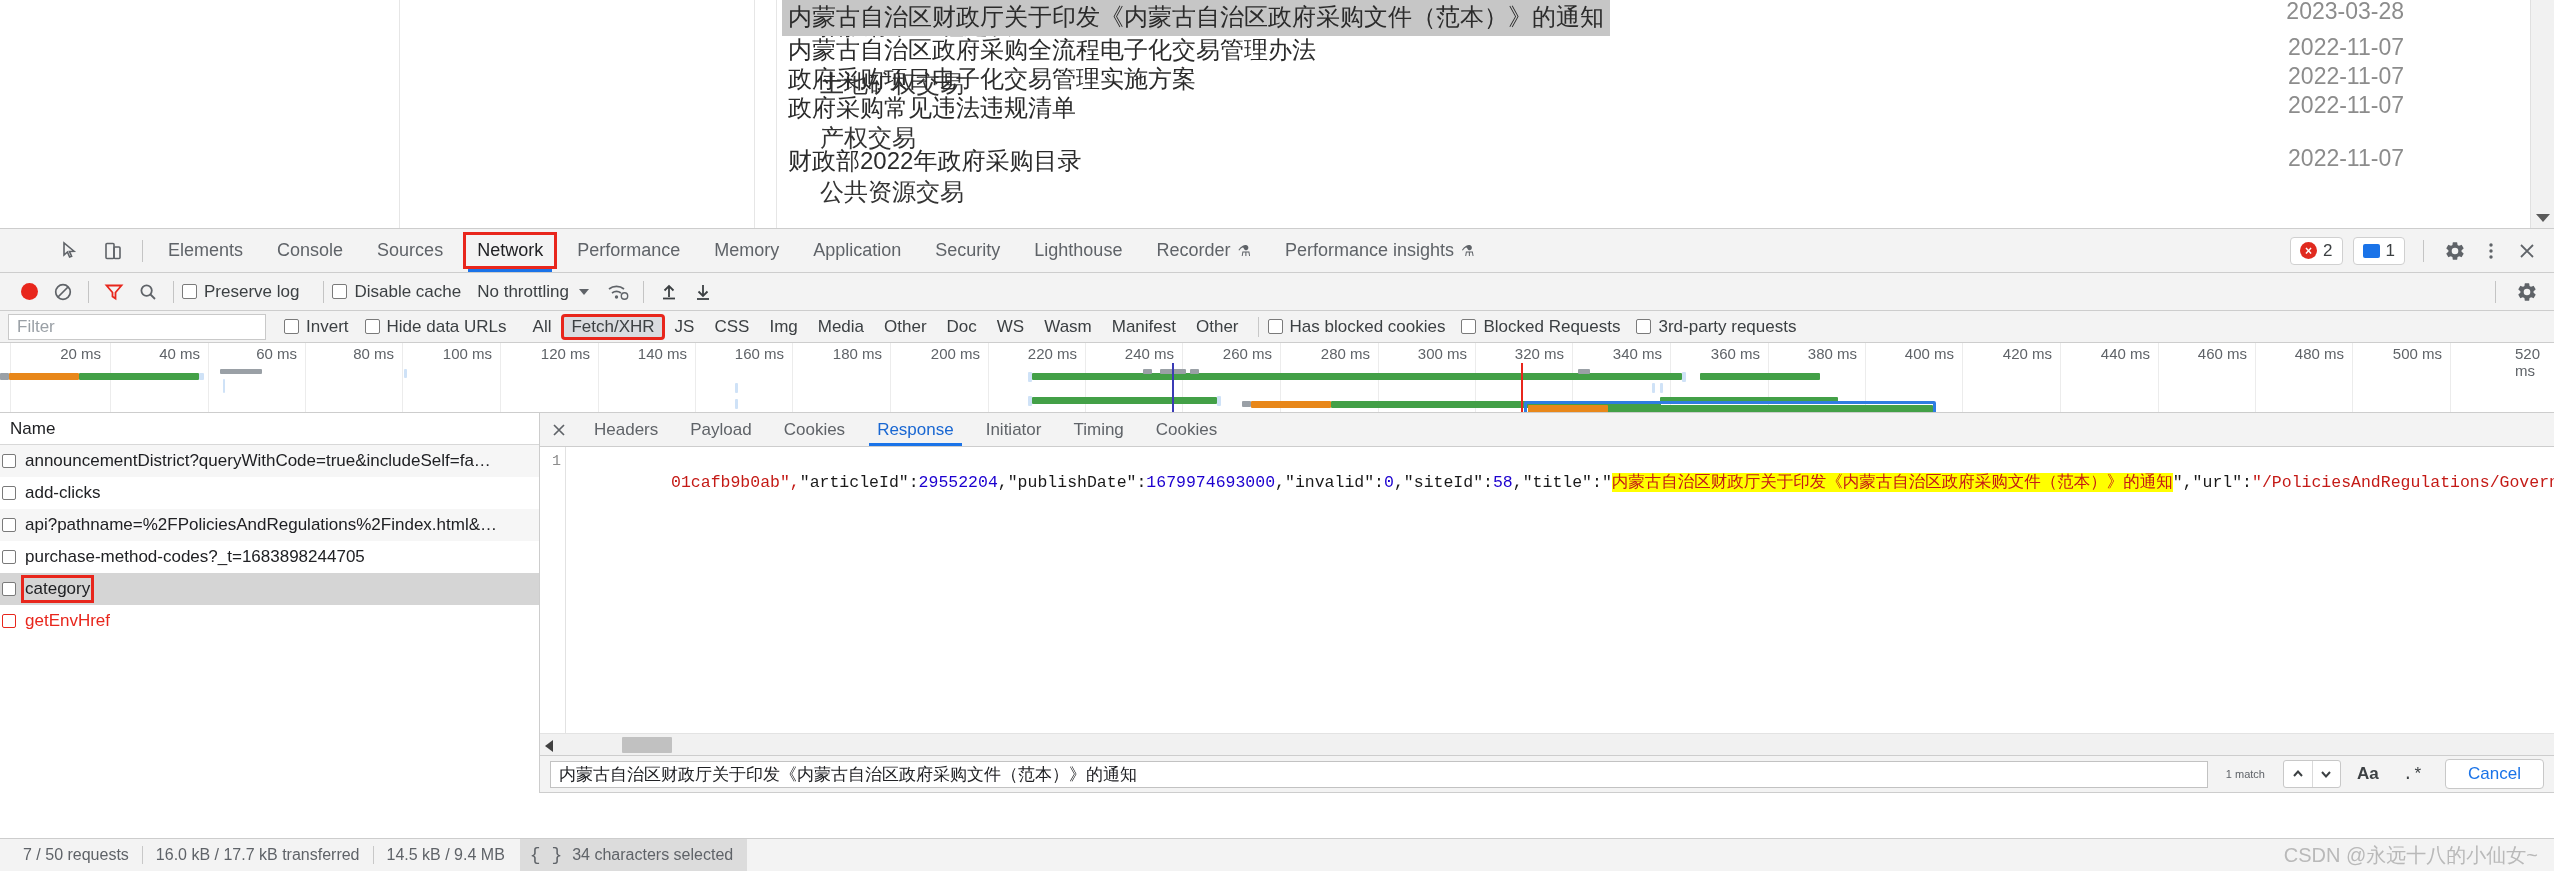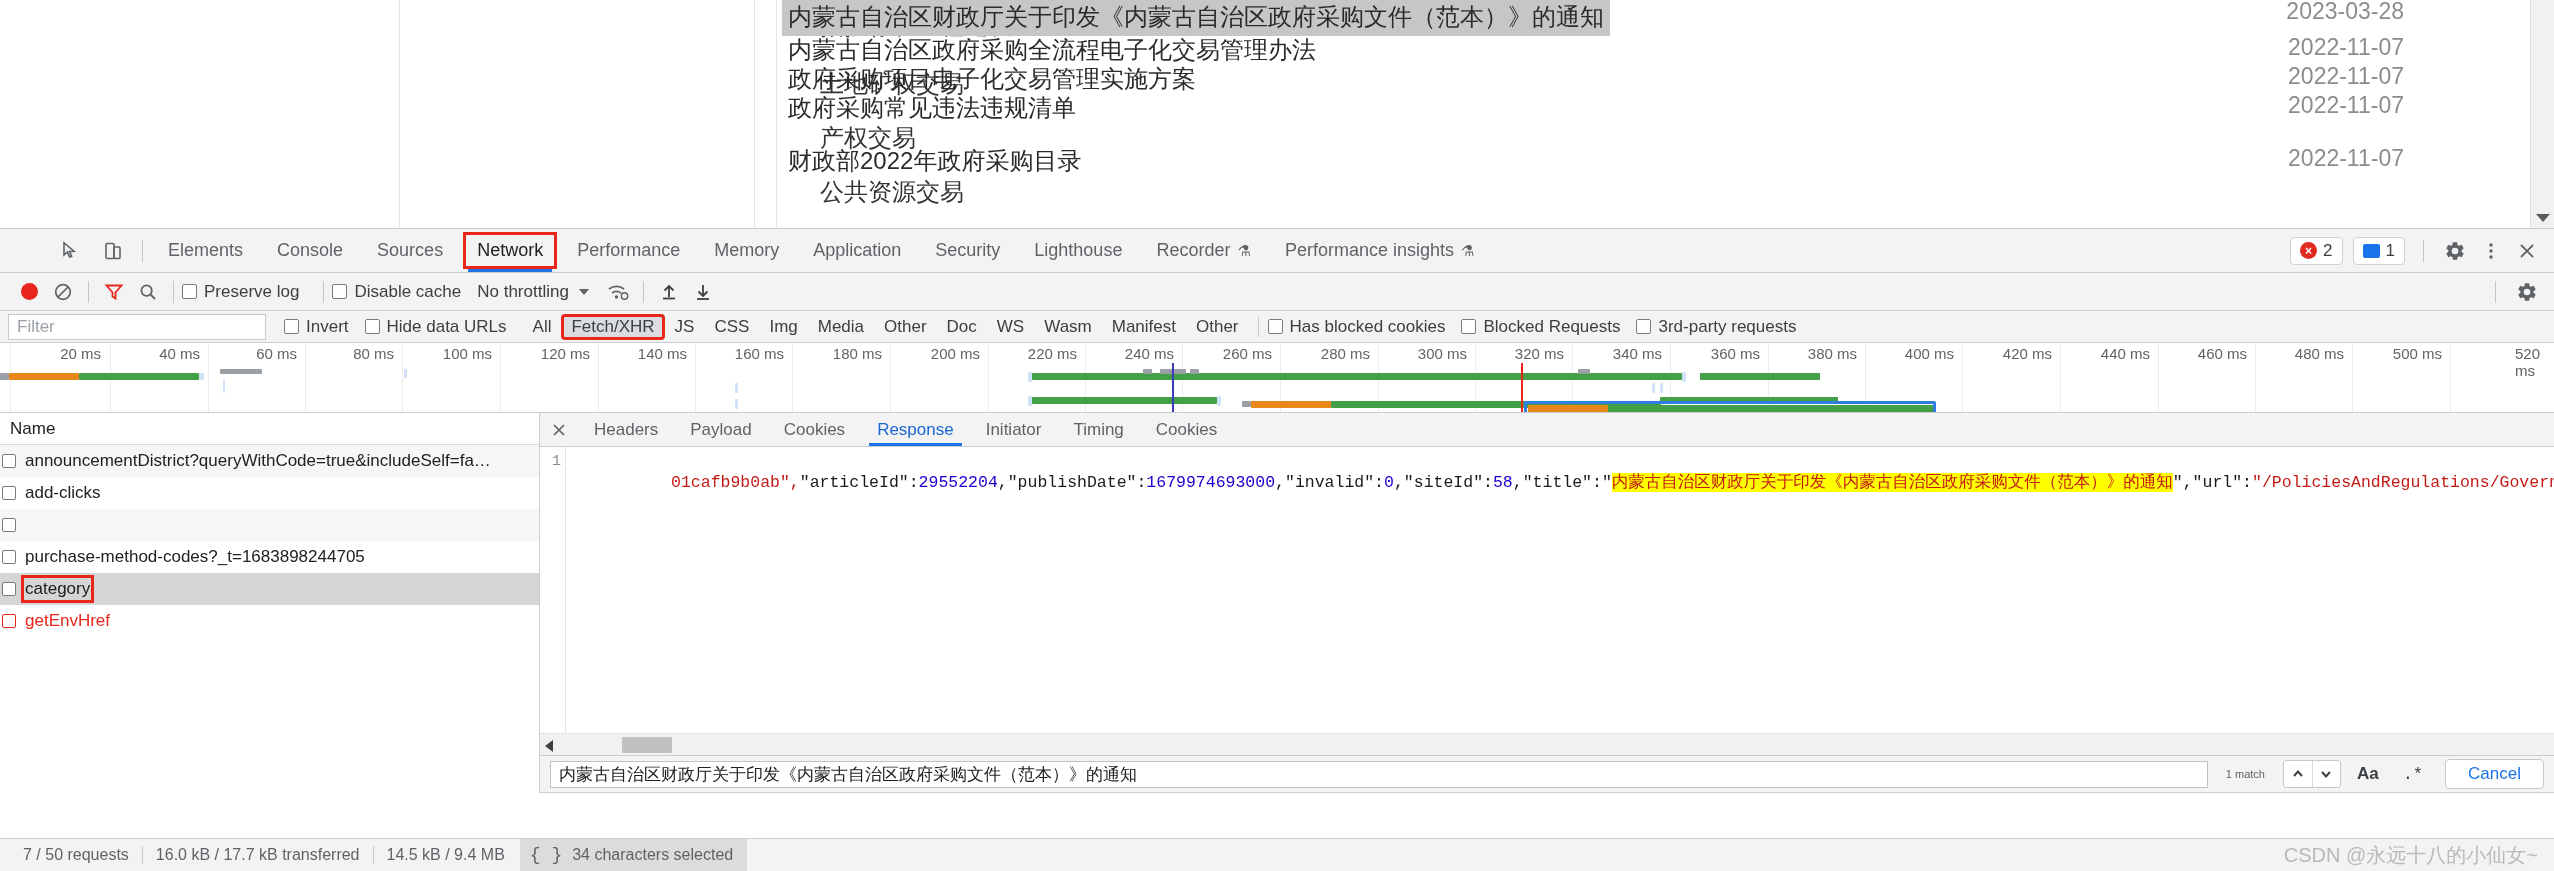--- a/index.html
+++ b/index.html
@@ -579,20 +579,21 @@
       <div class="req-row alt">
         <span class="req-cbx"></span>
         <span class="req-name">announcementDistrict?queryWithCode=true&amp;includeSelf=fa…</span>
       </div>
       <div class="req-row">
         <span class="req-cbx"></span>
         <span class="req-name">add-clicks</span>
       </div>
       <div class="req-row alt">
         <span class="req-cbx"></span>
+        <span class="req-name">api?pathname=%2FPoliciesAndRegulations%2Findex.html&amp;…</span>
       </div>
       <div class="req-row">
         <span class="req-cbx"></span>
         <span class="req-name">purchase-method-codes?_t=1683898244705</span>
       </div>
       <div class="req-row selected">
         <span class="req-cbx"></span>
         <span class="req-name boxed">category</span>
       </div>
       <div class="req-row err">

